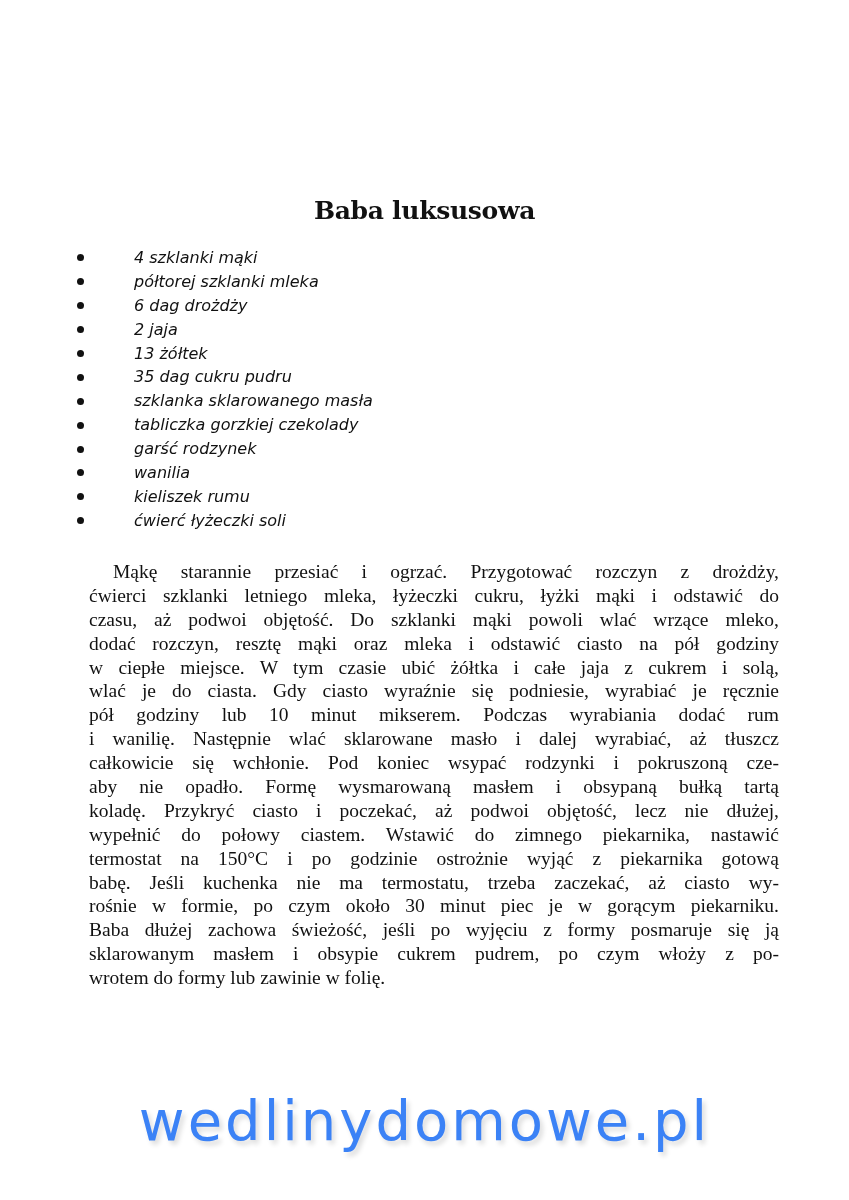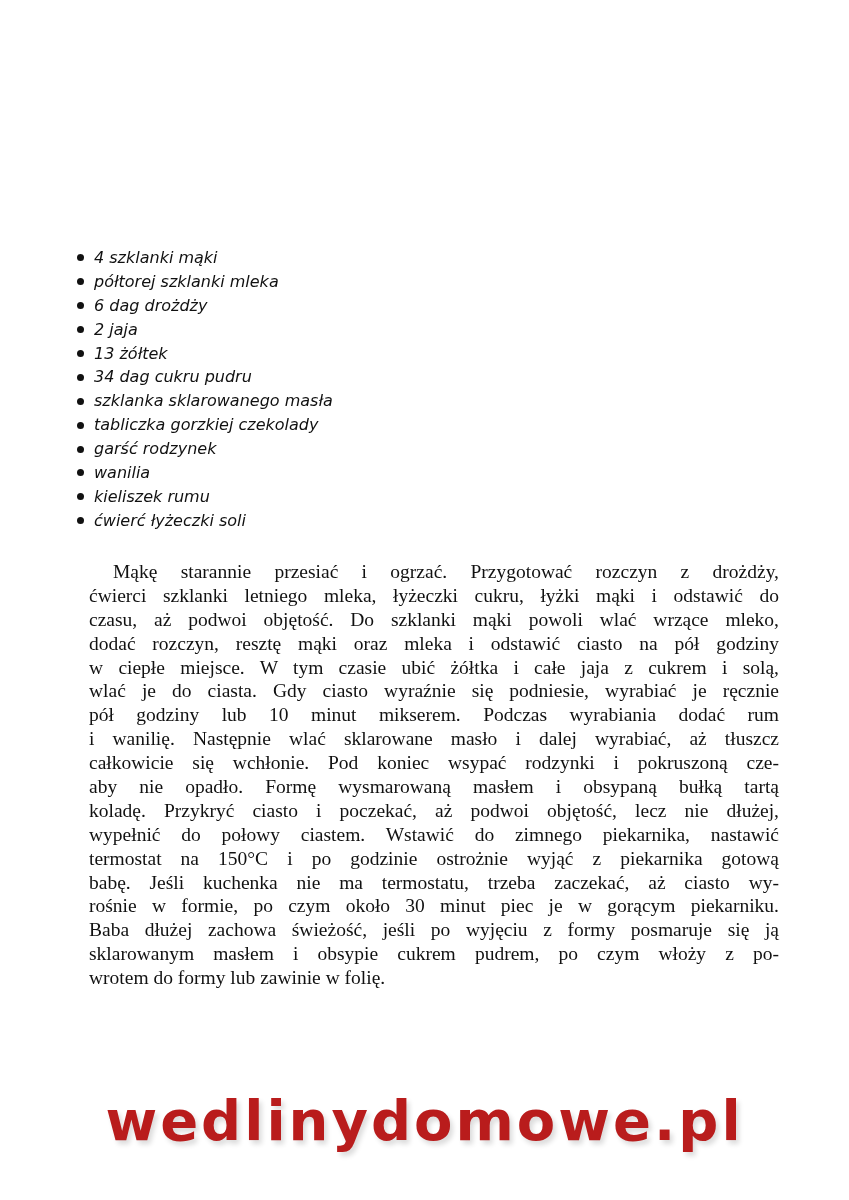--- a/index.html
+++ b/index.html
@@ -44,20 +44,21 @@
     .ingredients li {
       font-family: "DejaVu Sans", sans-serif;
       font-style: italic;
       font-size: 16px;
       line-height: 23.9px;
       height: 23.9px;
       white-space: nowrap;
       color: #111;
       display: flex;
       align-items: center;
+      gap: 40px;
     }
     .ingredients .bullet {
       display: inline-block;
       width: 7px;
       height: 7px;
       border-radius: 50%;
       background: #111;
       margin-right: 10px;
       flex: 0 0 auto;
     }
@@ -84,31 +85,32 @@
     .body-text .line.last {
       text-align-last: left;
     }
     .watermark {
       position: absolute;
       left: 0;
       width: 849px;
       top: 1088px;
       text-align: center;
       font-family: "DejaVu Sans", sans-serif;
-      font-weight: bold;
+      font-weight: normal;
       font-size: 56px;
       letter-spacing: 3px;
-      color: #b91c1c;
+      color: #3b82f6;
       text-shadow: 3px 4px 5px rgba(0,0,0,0.14);
     }
   </style>
 </head>
 <body>
 
 <div class="page">
+  <h1 class="title">Baba luksusowa</h1>
 
   <ul class="ingredients">
     <li>
         <span class="bullet"></span>
         <span>4 szklanki mąki</span>
       </li>
     <li>
         <span class="bullet"></span>
         <span>półtorej szklanki mleka</span>
       </li>
@@ -119,21 +121,21 @@
     <li>
         <span class="bullet"></span>
         <span>2 jaja</span>
       </li>
     <li>
         <span class="bullet"></span>
         <span>13 żółtek</span>
       </li>
     <li>
         <span class="bullet"></span>
-        <span>34 dag cukru pudru</span>
+        <span>35 dag cukru pudru</span>
       </li>
     <li>
         <span class="bullet"></span>
         <span>szklanka sklarowanego masła</span>
       </li>
     <li>
         <span class="bullet"></span>
         <span>tabliczka gorzkiej czekolady</span>
       </li>
     <li>

